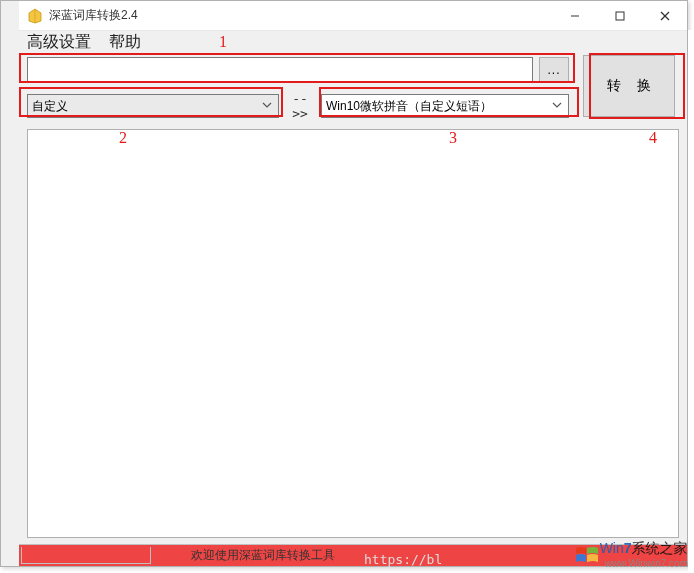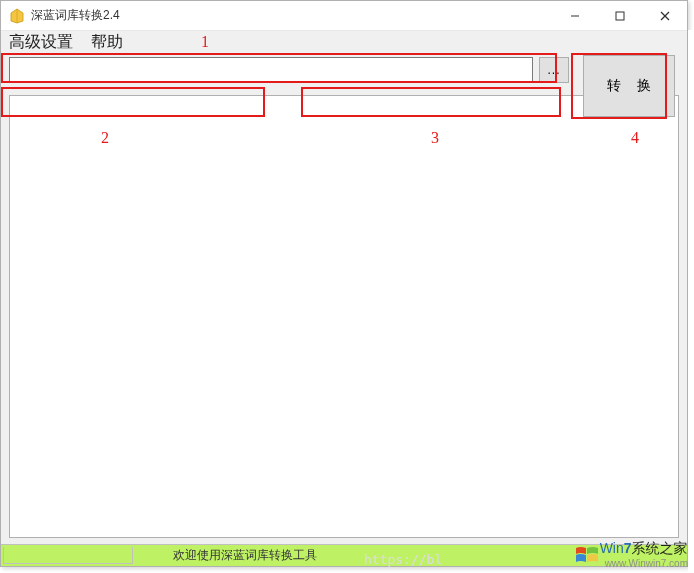--- a/index.html
+++ b/index.html
@@ -15,20 +15,21 @@
   .window {
     position: absolute;
     left: 0; top: 0;
     width: 688px;
     height: 567px;
     border: 1px solid #b0b0b0;
     background: #f0f0f0;
     display: flex;
     flex-direction: column;
     box-shadow: 2px 2px 4px rgba(0,0,0,0.15);
+    padding-left: 18px;
   }
   .titlebar {
     height: 30px;
     background: #fff;
     display: flex;
     align-items: center;
     padding-left: 8px;
     border-bottom: 1px solid #e8e8e8;
   }
   .titlebar .icon {
@@ -111,21 +112,21 @@
   .output-area {
     margin-top: 10px;
     flex: 1;
     border: 1px solid #b0b0b0;
     background: #fff;
     margin-bottom: 6px;
   }
   .statusbar {
     height: 22px;
     border-top: 1px solid #c0c0c0;
-    background: #bef264;
+    background: #ef4444;
     display: flex;
     align-items: stretch;
     font-size: 12px;
   }
   .status-cell-empty {
     width: 130px;
     border: 1px solid #c0c0c0;
     border-top: none;
     margin: 2px 0 2px 2px;
   }
@@ -221,20 +222,39 @@
     <span>帮助</span>
   </div>
 
   <div class="content">
 
     <div class="row1" style="padding-right:110px;">
       <input class="file-input" type="text" value="" style="">
       <div class="browse-btn">...</div>
     </div>
 
+    <div class="row2" style="padding-right:110px;">
+      <div class="combo combo-left">
+        <span class="label">自定义</span>
+        <span class="chev">
+          <svg width="10" height="10" viewBox="0 0 10 10">
+              <path d="M1 3 L5 7 L9 3" fill="none" stroke="#555" stroke-width="1.2"></path>
+            </svg>
+        </span>
+      </div>
+      <div class="arrow-lbl">--&gt;&gt;</div>
+      <div class="combo combo-right">
+        <span class="label">Win10微软拼音（自定义短语）</span>
+        <span class="chev">
+          <svg width="10" height="10" viewBox="0 0 10 10">
+              <path d="M1 3 L5 7 L9 3" fill="none" stroke="#555" stroke-width="1.2"></path>
+            </svg>
+        </span>
+      </div>
+    </div>
 
     <div class="convert-btn">转 换</div>
 
     <div class="output-area"></div>
 
     <div class="anno-box" style="left:0px; top:0px; width:556px; height:30px;"></div>
     <div class="anno-box" style="left:0px; top:34px; width:264px; height:30px;"></div>
     <div class="anno-box" style="left:300px; top:34px; width:260px; height:30px;"></div>
     <div class="anno-box" style="left:570px; top:0px; width:96px; height:66px;"></div>
 

